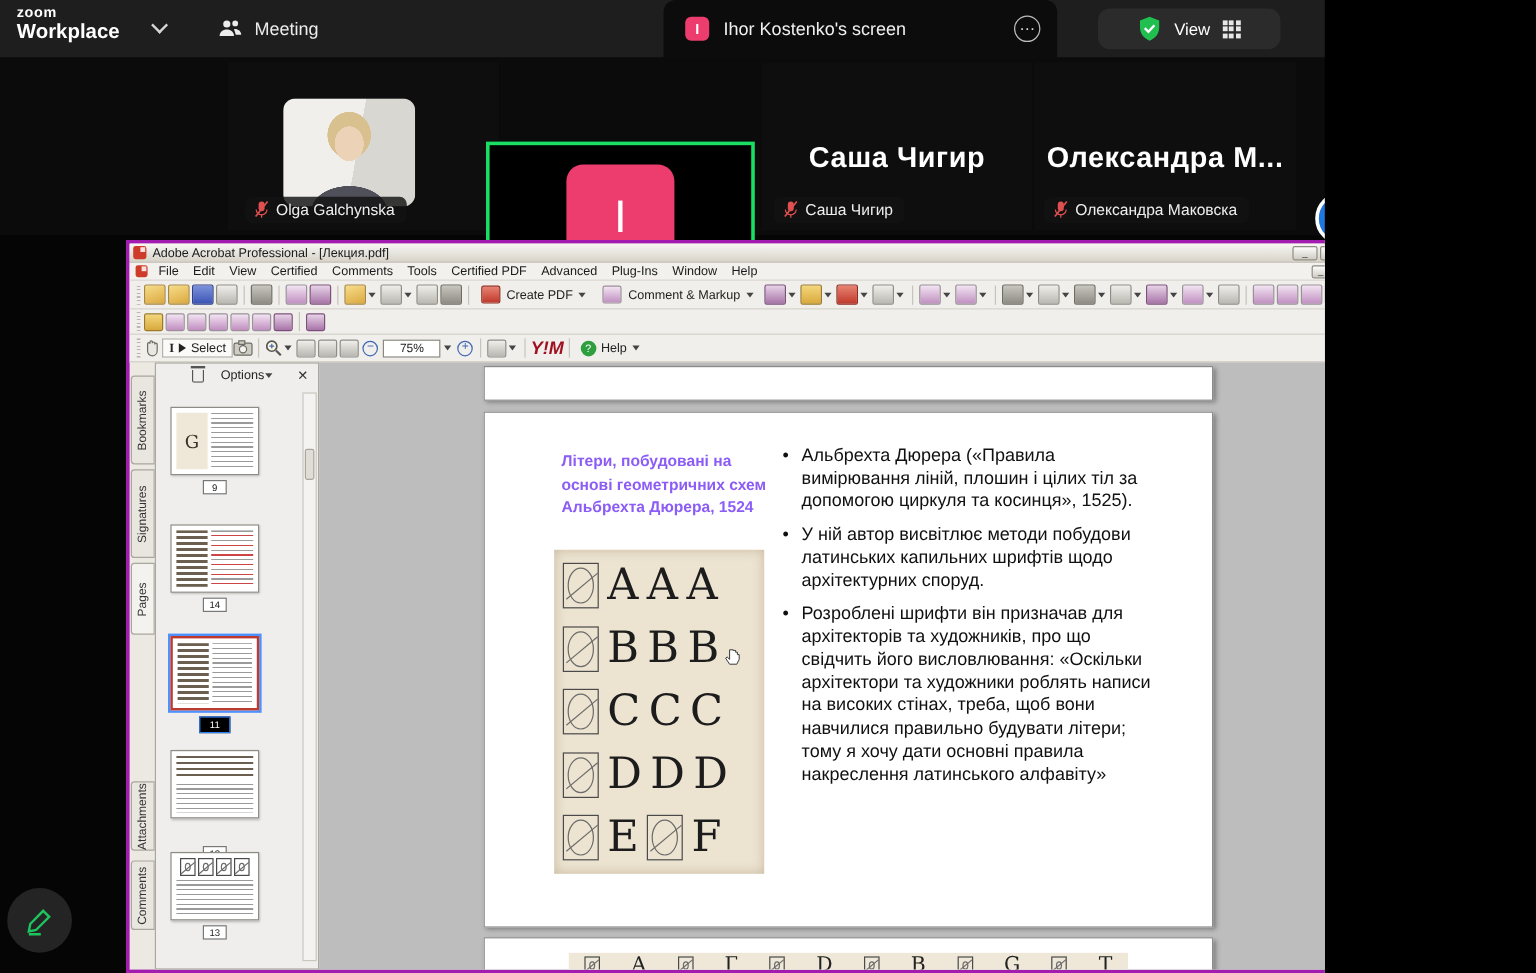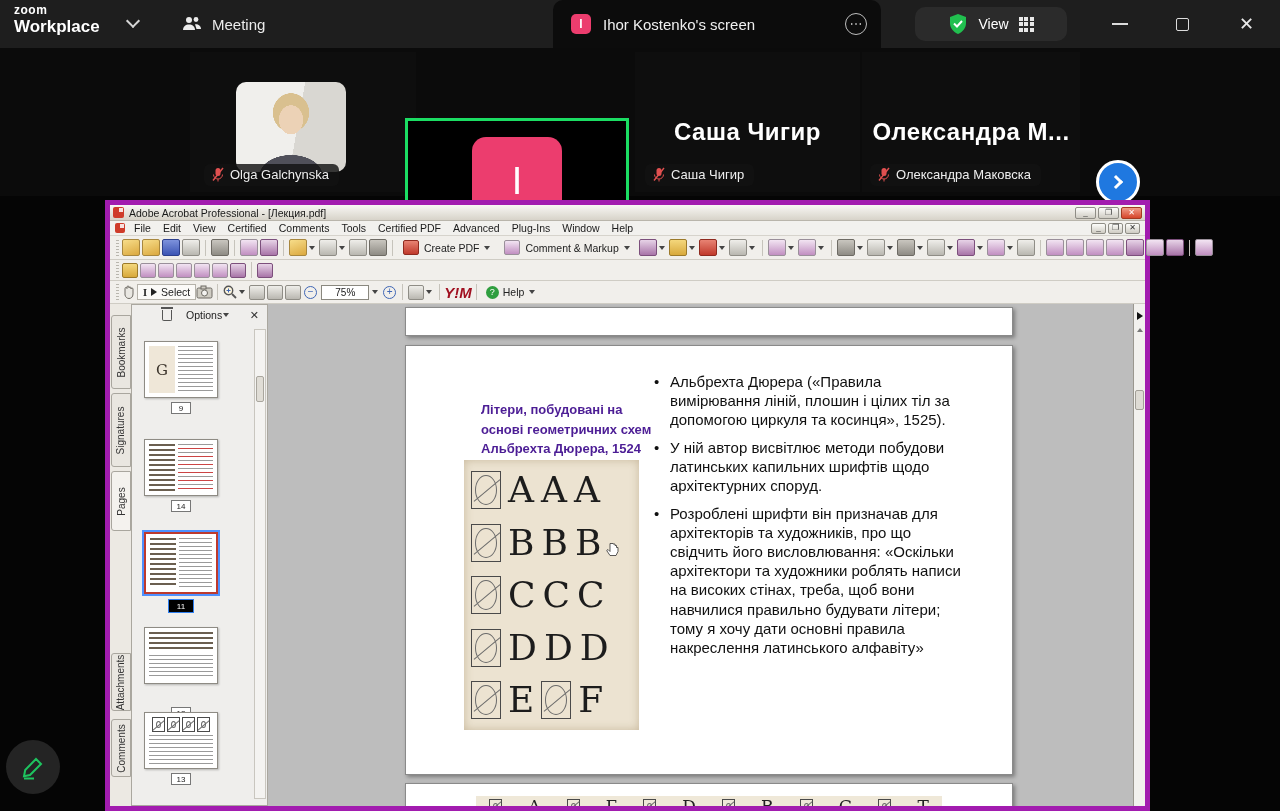--- a/index.html
+++ b/index.html
@@ -1,18 +1,18 @@
 <!DOCTYPE html>
 <html><head>
 <meta charset="utf-8">
 <style>
   * { box-sizing: border-box; margin: 0; padding: 0; }
   html,body { background:#000; }
   #root {
-    position:relative; width:1280px; height:811px; overflow:hidden;
+    position:relative; width:1104px; height:811px; overflow:hidden;
     background:#050505; font-family:"Liberation Sans", sans-serif;
   }
   
   .topbar { position:absolute; left:0; top:0; width:1280px; height:48px; background:#1e1e1e; }
   .logo { position:absolute; left:14px; top:4px; color:#fff; line-height:1; }
   .logo .l1 { display:block; font-size:12px; font-weight:bold; letter-spacing:.5px; }
   .logo .l2 { display:block; font-size:17px; font-weight:600; margin-top:2px; }
   .chev { position:absolute; left:128px; top:16px; width:10px; height:10px;
     border-right:2px solid #d6d6d6; border-bottom:2px solid #d6d6d6; transform:rotate(45deg); }
   .tab-meeting { position:absolute; left:182px; top:0; height:48px; display:flex; align-items:center; gap:10px; color:#ececec; font-size:15px; }
@@ -45,21 +45,21 @@
   }
   .tile-ihor { position:absolute; left:405px; top:70px; width:224px; height:126px; border:3px solid #1bdd63; background:#000; }
   .pinksq { position:absolute; left:64px; top:16px; width:90px; height:88px; border-radius:14px;
     background:#ec3d6e; color:#fff; font-size:38px; display:flex; align-items:center; justify-content:center; }
   .bigname { position:absolute; left:0; right:0; top:66px; text-align:center; color:#fff; font-size:24px; font-weight:bold; letter-spacing:.5px; }
   .nextbtn { position:absolute; left:1096px; top:112px; width:44px; height:44px; border-radius:50%;
     background:#1f78e0; border:3px solid #fff; display:flex; align-items:center; justify-content:center; }
   .nextbtn .c { width:10px; height:10px; border-right:3px solid #fff; border-top:3px solid #fff; transform:rotate(45deg); margin-left:-4px; }
   
   .acro { position:absolute; left:105px; top:200px; width:1045px; height:611px; background:#ece9e3;
-    border:5px solid #a21caf; font-size:10.5px; color:#1a1a1a; }
+    border:3px solid #a21caf; font-size:10.5px; color:#1a1a1a; }
   .tbar { position:absolute; left:0; top:0; right:0; height:16px; display:flex; align-items:center; gap:5px;
     background:linear-gradient(#f8f7f4,#d7d3c9); border-bottom:1px solid #b9b5ab; padding:0 3px; }
   .acroicon { width:11px; height:11px; background:#cf3b2a; border-radius:2px; position:relative; }
   .acroicon::after { content:''; position:absolute; right:1px; top:1px; width:4px; height:4px; background:#fff; opacity:.85; }
   .wbtns { margin-left:auto; display:flex; gap:2px; }
   .wb { width:21px; height:12px; border:1px solid #8f8d86; border-radius:2px; font-size:8px; color:#333;
     background:linear-gradient(#fdfdfb,#cfccc3); display:flex; align-items:center; justify-content:center; line-height:0; }
   .wb.close { background:linear-gradient(#f09c89,#d6462b); border-color:#a33a22; color:#fff; }
   .menubar { position:absolute; left:0; top:16px; right:0; height:15px; background:#f2f1ee;
     border-bottom:1px solid #d6d3cc; display:flex; align-items:center; padding:0 2px; }
@@ -115,22 +115,22 @@
   .plabel.sel { background:#000000; border-color:#2f7ff0; color:#fff; width:26px; height:14px; left:36px; }
   .pscroll { position:absolute; right:1px; top:24px; bottom:6px; width:12px; background:#f4f3f1; border:1px solid #c9c6bf; }
   .pscroll .pthumb { position:absolute; left:1px; right:1px; top:46px; height:26px; background:#e0ddd6;
     border:1px solid #a9a69e; border-radius:2px; }
   .docarea { position:absolute; left:158px; top:99px; right:12px; bottom:0; background:#bdbdbd; overflow:hidden; }
   .page { position:absolute; left:137px; width:608px; background:#fff; border:1px solid #8a8a8a;
     box-shadow:2px 2px 4px rgba(0,0,0,.35); }
   .pg-top { top:3px; height:29px; }
   .pg-main { top:41px; height:430px; }
   .pg-next { top:479px; height:34px; }
-  .heading { position:absolute; left:64px; top:54px; width:184px; font-size:13px; font-weight:bold;
-    line-height:1.5; color:#4c1d95;margin-left:11px; }
+  .heading { position:absolute; left:64px; top:30px; width:184px; font-size:13px; font-weight:bold;
+    line-height:1.5; color:#8b5cf6; }
   .heading span { display:block; }
   .durimg { position:absolute; left:58px; top:114px; width:175px; height:270px; background:#ece3d1;
     box-shadow:inset 0 0 10px rgba(120,90,40,.3); padding:5px 7px; display:flex; flex-direction:column; justify-content:space-between; }
   .drow { display:flex; align-items:center; gap:7px; height:50px; }
   .constr { width:30px; height:38px; border:1px solid #4a4a4a; position:relative; flex:none; }
   .constr::before { content:''; position:absolute; inset:3px; border:1px solid #6b6b6b; border-radius:50%; }
   .constr::after { content:''; position:absolute; left:-2px; top:50%; width:34px; height:1px; background:#6b6b6b; transform:rotate(-40deg); }
   .constr.mini { width:13px; height:15px; }
   .constr.mini::after { width:15px; }
   .dletter { font-family:"DejaVu Serif","Liberation Serif",serif; font-size:36px; line-height:1; color:#1c1c1c; }

